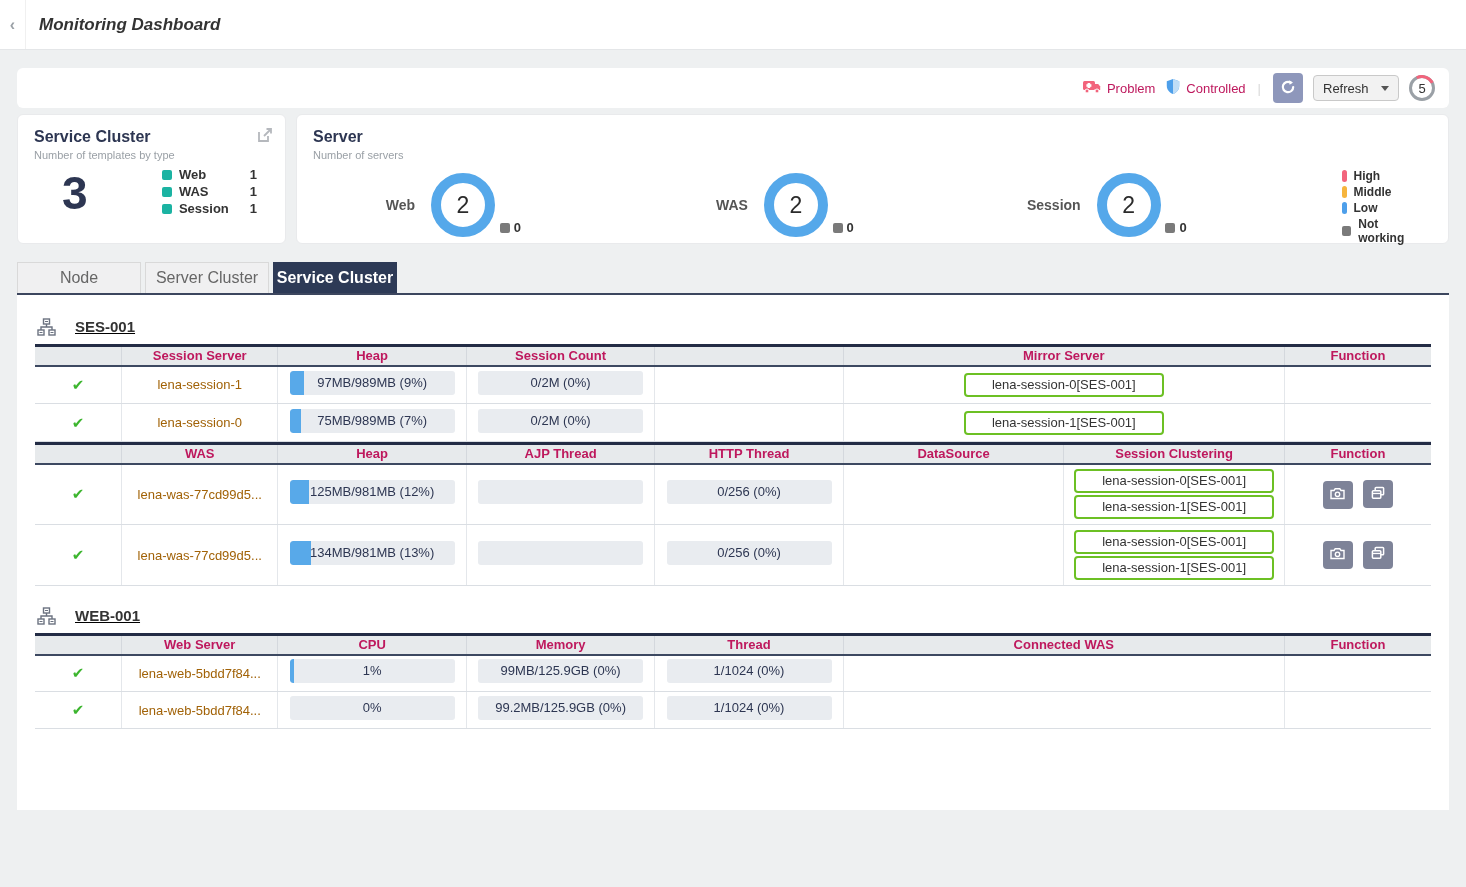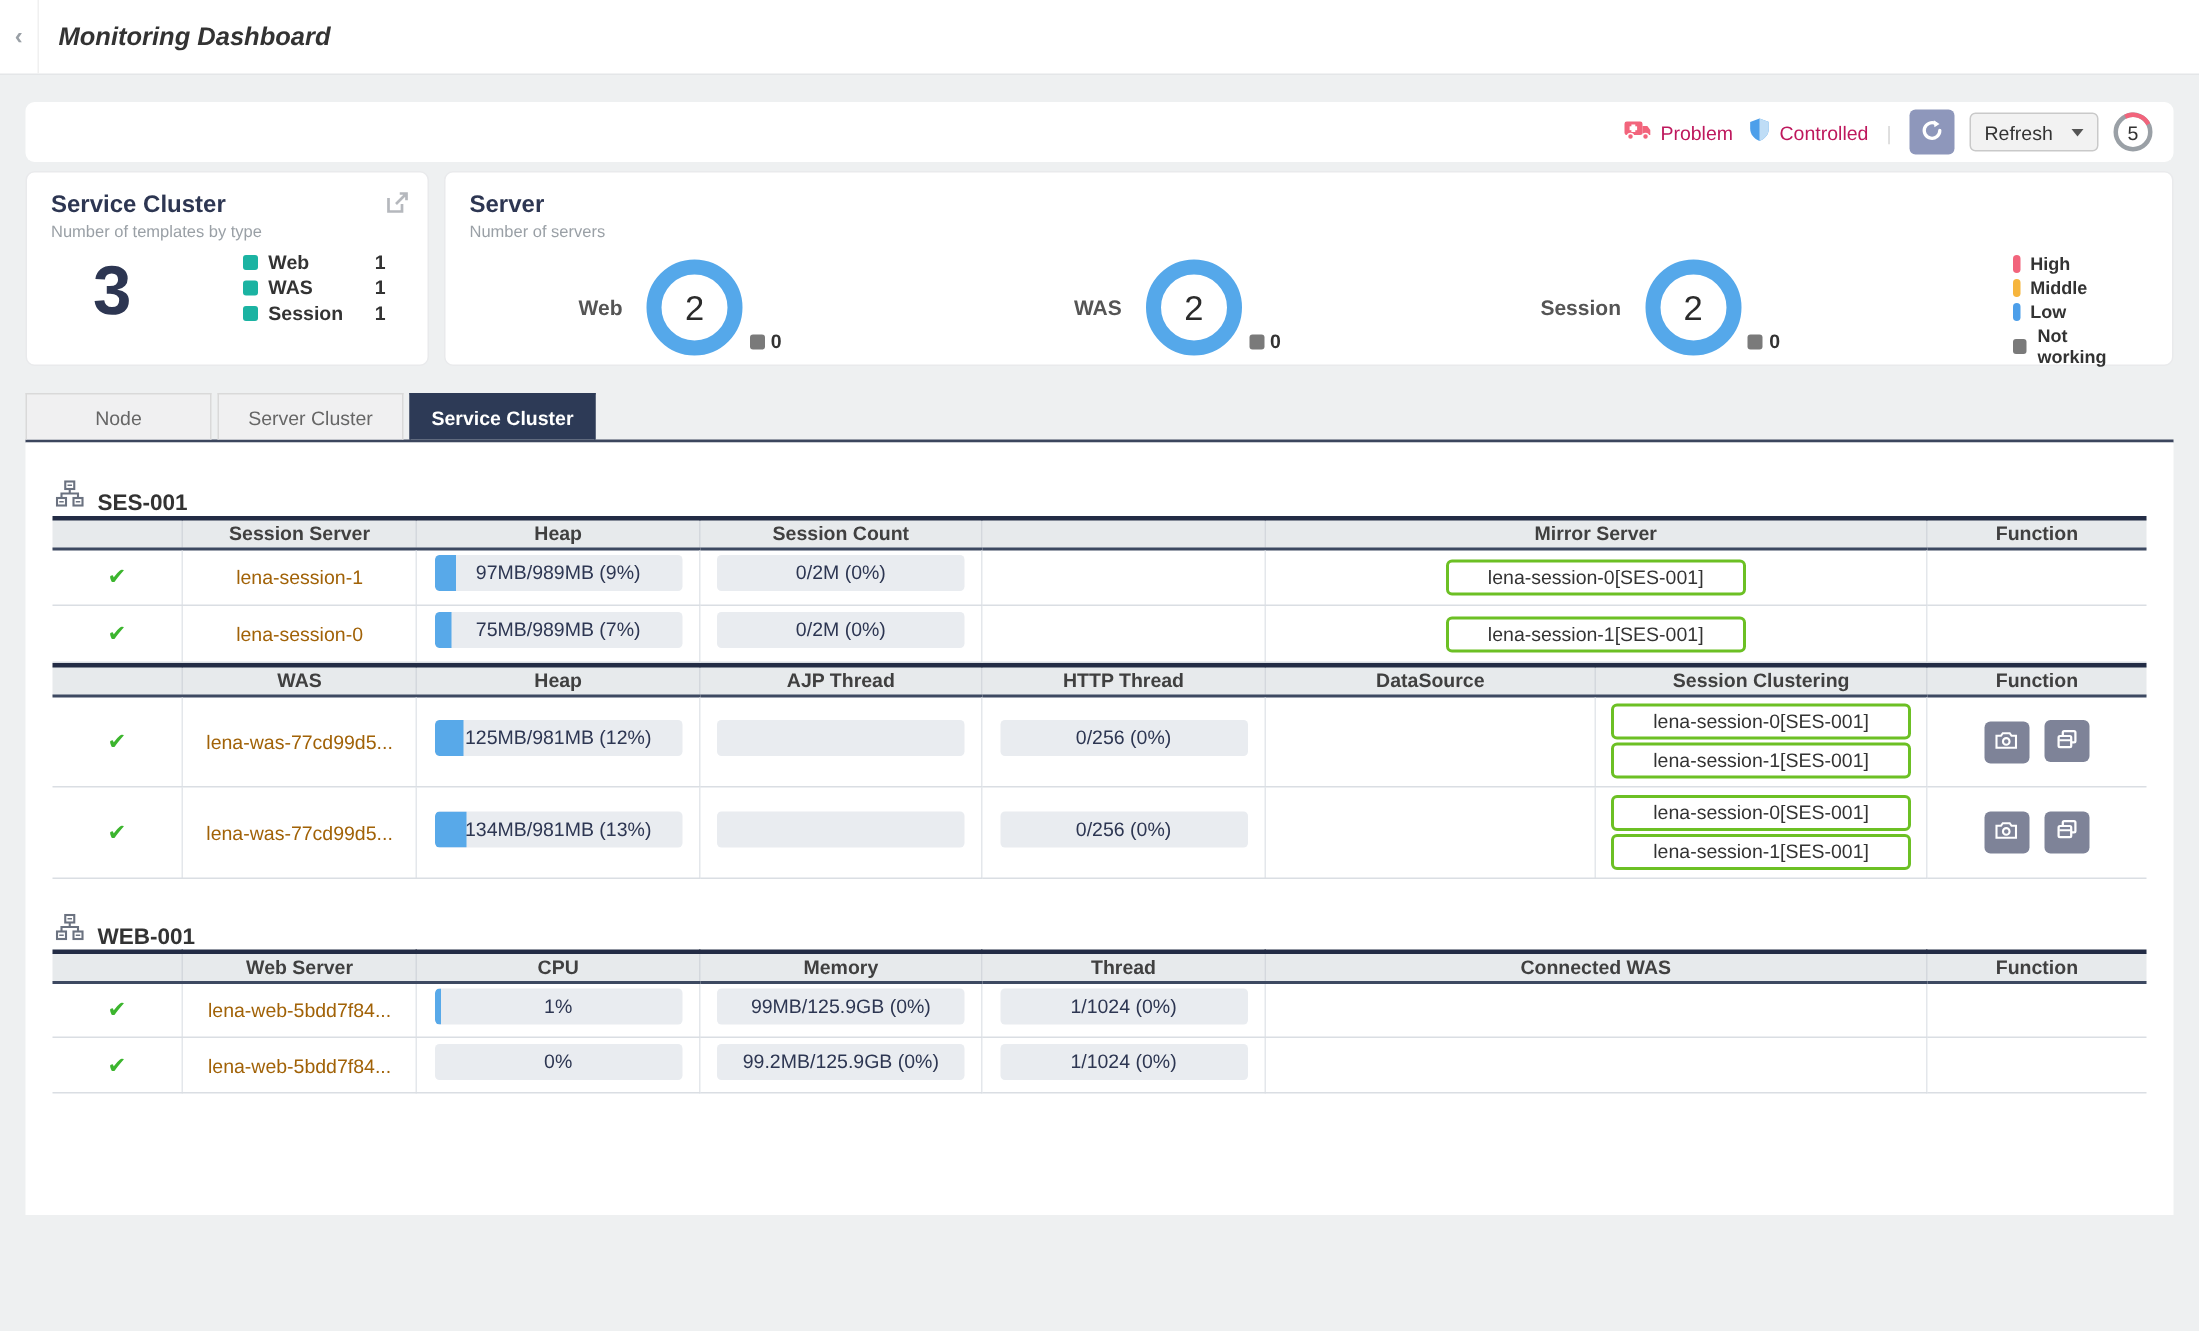--- a/index.html
+++ b/index.html
@@ -56,36 +56,36 @@
     font-size:13px; font-weight:bold; color:#333; }
   .nw-sq { width:10px; height:10px; background:#7a7a7a; border-radius:2px; }
   .status-legend { margin-left:auto; margin-right:6px; font-size:12px; color:#333; font-weight:bold; align-self:flex-start; margin-top:6px; }
   .status-row { display:flex; align-items:center; gap:7px; margin-bottom:2px; }
   .pill-v { width:5px; height:12px; border-radius:3px; }
 
   
   .tabs { display:flex; margin-top:18px; border-bottom:2px solid #3c465e; }
   .tab { width:124px; height:31px; background:#f0f0f1; border:1px solid #d9d9d9; border-bottom:none;
     margin-right:4px; display:flex; align-items:center; justify-content:center;
-    font-size:13px; color:#666; cursor:pointer; }
+    font-size:16px; color:#666; cursor:pointer; }
   .tab.active { background:#2d3a56; border-color:#2d3a56; color:#fff; font-weight:bold; }
 
   
   .panel-bar { margin-top:11px; height:38px; background:#2d3a56; color:#fff; font-size:14px;
     display:flex; align-items:center; padding:0 22px; border-radius:2px 2px 0 0; }
   .collapse-btn { margin-left:auto; cursor:pointer; display:flex; align-items:center; }
   .panel-body { background:#fff; padding:2px 18px 14px 18px; min-height:515px; }
 
-  .section-head { display:flex; align-items:flex-end; gap:9px; padding-top:21px; padding-left:2px; height:47px; }
+  .section-head { display:flex; align-items:flex-start; gap:19px; padding-top:21px; padding-left:2px; height:47px;text-decoration:underline; }
   .section-title { font-size:15px; font-weight:bold; color:#333; }
   .section-copy { margin-left:auto; width:30px; height:30px; background:#8d93a7; border:none; border-radius:4px;
     display:flex; align-items:center; justify-content:center; cursor:pointer; }
 
   table { width:100%; border-collapse:collapse; table-layout:fixed; border-top:3px solid #232c45; }
-  thead th { background:#e7eaec; height:20px; font-size:13px; font-weight:bold; color:#404040;
+  thead th { background:#e7eaec; height:20px; font-size:13px; font-weight:bold; color:#be185d;
     border-bottom:2px solid #3d4961; border-right:1px solid #d4d8dd; }
   thead th:last-child { border-right:none; }
   tbody td { background:#fff; text-align:center; vertical-align:middle;
     border-bottom:1px solid #dadee3; border-right:1px solid #e4e7eb; }
   tbody td:last-child { border-right:none; }
   .r38 td { height:38px; } .r61 td { height:61px; } .r37 td { height:37px; }
   .name-cell { font-size:13px; color:#a16207; }
   .check { color:#3cb52e; font-size:15px; }
 
   .pill { position:relative; display:inline-block; width:88%; max-width:172px; height:24px; line-height:24px;

